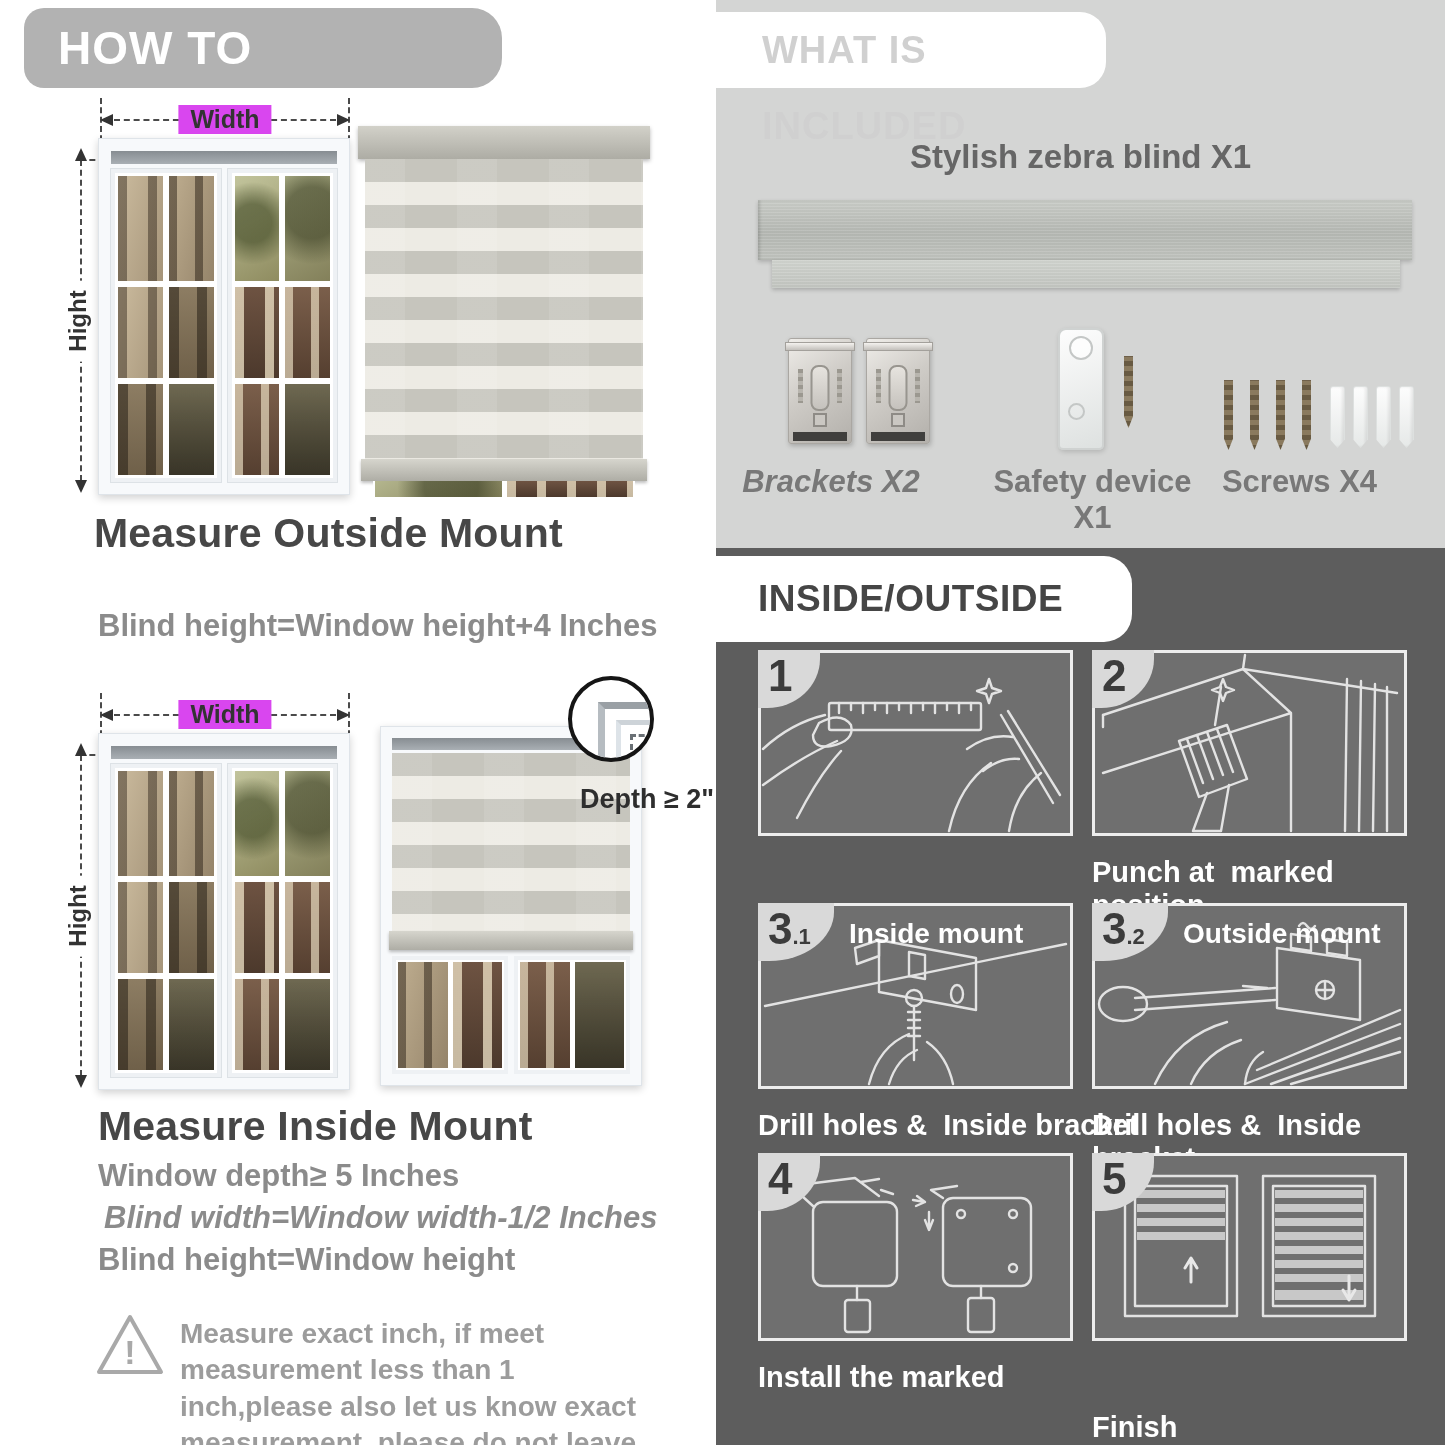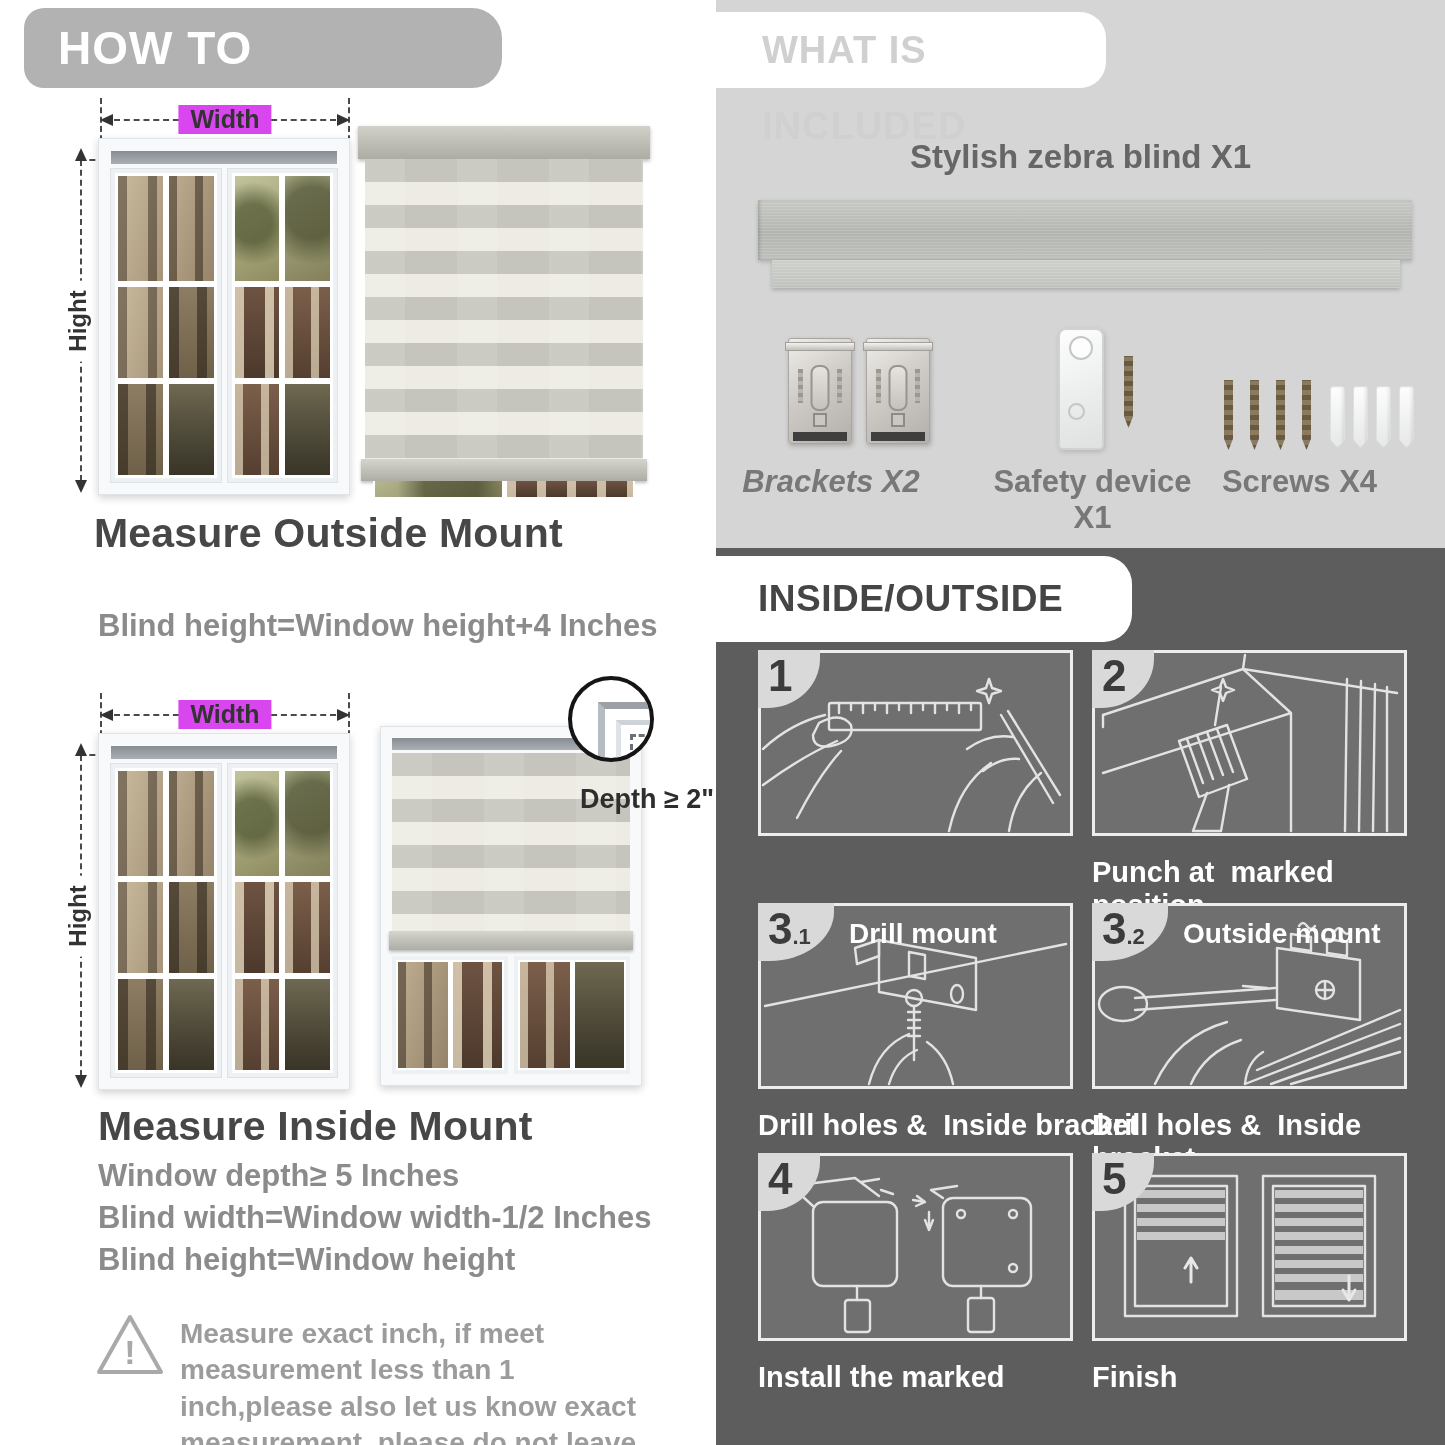--- a/index.html
+++ b/index.html
@@ -262,21 +262,21 @@
 
   <div class="depth-circle" data-interactable="false">
     <div class="dc-l1" data-interactable="false"></div>
     <div class="dc-l2" data-interactable="false"></div>
     <div class="dc-l3" data-interactable="false"></div>
   </div>
   <div class="depth-label" data-interactable="false">Depth ≥ 2"</div>
 
   <div class="sec-title" style="left:98px;top:1103px;" data-interactable="false">Measure Inside Mount</div>
   <div class="sec-line" style="left:98px;top:1158px;" data-interactable="false">Window depth≥ 5 Inches</div>
-  <div class="sec-line" style="left:98px;top:1200px;" data-interactable="false">Blind width=Window width-1/2 Inches</div>
+  <div class="sec-line" style="left:104px;top:1200px;font-style:italic;" data-interactable="false">Blind width=Window width-1/2 Inches</div>
   <div class="sec-line" style="left:98px;top:1242px;" data-interactable="false">Blind height=Window height</div>
 
   <div class="warn-wrap" data-interactable="false">
     <svg viewBox="0 0 70 66" width="70" height="66">
       <path d="M35,5 L66,60 L4,60 Z" fill="none" stroke="#a9a9a9" stroke-width="4" stroke-linejoin="round"></path>
       <text x="35" y="52" text-anchor="middle" font-size="34" font-weight="bold" fill="#a9a9a9" font-family="Liberation Sans, sans-serif">!</text>
     </svg>
   </div>
   <div class="warn-text" data-interactable="false">Measure exact inch, if meet measurement less than 1 inch,please also let us know exact measurement, please do not leave it</div>
 
@@ -363,21 +363,21 @@
         <path d="M118,34 L215,52 L215,104 L118,86 Z"></path>
         <path d="M94,42 L118,34 L118,50 L96,58 Z"></path>
         <path d="M148,46 l16,3 v24 l-16,-3 z"></path>
         <ellipse cx="196" cy="88" rx="6" ry="9"></ellipse>
         <circle cx="153" cy="92" r="8"></circle>
         <path d="M153,100 v44 M147,106 h12 M147,114 h12 M147,122 h12 M147,130 h12 M153,144 l0,10"></path>
         <path d="M108,178 Q118,140 148,128 M192,178 Q186,150 166,136 M128,178 Q136,152 156,144"></path>
       </g>
     </svg>
     <div class="badge badge-wide" data-interactable="false"><span>3</span><span class="b-sub">.1</span></div>
-    <div class="step-title" data-interactable="false">Drill mount</div>
+    <div class="step-title" data-interactable="false">Inside mount</div>
   </div>
   <div class="caption" style="left:758px;top:1109px;" data-interactable="false">Drill holes &amp;  Inside bracket</div>
 
   <div class="step-box" style="left:1092px;top:903px;" data-interactable="false">
     <svg class="art" viewBox="0 0 309 180" data-interactable="false">
       <g stroke="#e3e3e3" stroke-width="2.4" fill="none" stroke-linecap="round" stroke-linejoin="round">
         <path d="M150,178 L305,118 M162,164 L305,104 M176,178 L305,132 M196,178 L305,146"></path>
         <path d="M182,42 L265,54 L265,114 L182,102 Z"></path>
         <path d="M196,28 l20,3 v14 l-20,-3 z M232,33 l20,3 v14 l-20,-3 z"></path>
         <path d="M204,20 q4,-6 8,0 q4,6 8,0 M240,25 q4,-6 8,0 q4,6 8,0"></path>
@@ -438,15 +438,15 @@
         <rect x="180" y="118" width="88" height="8"></rect>
           <rect x="180" y="134" width="88" height="10"></rect>
       </g>
       <g stroke="#e8e8e8" stroke-width="3" fill="none" stroke-linecap="round" stroke-linejoin="round">
         <path d="M96,126 v-22 m-6,8 l6,-10 6,10"></path>
         <path d="M254,120 v22 m-6,-8 l6,10 6,-10"></path>
       </g>
     </svg>
     <div class="badge" data-interactable="false"><span>5</span><span class="b-sub"></span></div>
   </div>
-  <div class="caption" style="left:1092px;top:1361px;" data-interactable="false">Finish</div>
+  <div class="caption" style="left:1092px;top:1411px;" data-interactable="false">Finish</div>
 
 </div>
 
 </body></html>

